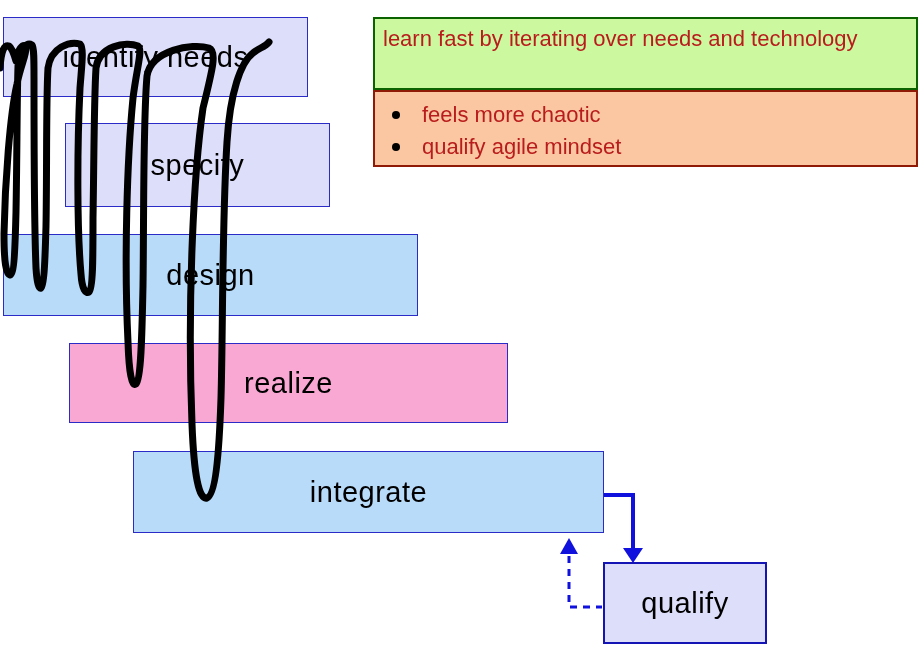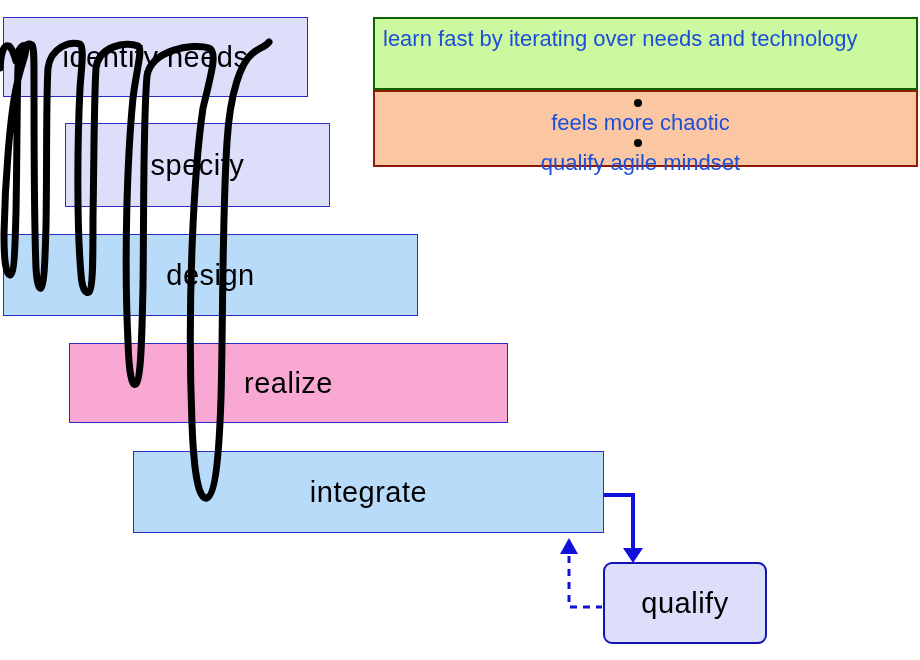--- a/index.html
+++ b/index.html
@@ -10,28 +10,28 @@
   .stage{
     position:absolute;display:flex;align-items:center;justify-content:center;
     border:1.5px solid #2b2bc8;box-sizing:border-box;
     font-size:29px;color:#000;letter-spacing:0.5px;
   }
   .s-identify{left:3px;  top:17px;  width:305px;height:80px;}
   .s-specify {left:65px; top:123px; width:265px;height:84px;}
   .s-design  {left:3px;  top:234px; width:415px;height:82px;}
   .s-realize {left:69px; top:343px; width:439px;height:80px;}
   .s-integrate{left:133px;top:451px; width:471px;height:82px;}
-  .s-qualify {left:603px;top:562px; width:164px;height:82px;border-width:2px;border-radius:9px;}
+  .s-qualify {left:603px;top:562px; width:164px;height:82px;border-width:2px;}
   .note{
-    position:absolute;left:373px;width:545px;box-sizing:border-box;color:#1d4ed8;
+    position:absolute;left:373px;width:545px;box-sizing:border-box;color:#b91c1c;
     font-size:22px;line-height:32px;
   }
   .note-green{top:17px;height:73px;border:2px solid #0b6300;padding:4px 10px 0 8px;}
   .note-orange{top:90px;height:77px;border:2px solid #8f1a06;padding:7px 10px 0 0;}
-  .bullet-row{display:flex;align-items:center;flex-direction:column;}
+  .bullet-row{display:flex;align-items:center;}
   .bullet-dot{
     width:8px;height:8px;border-radius:50%;background:#000;
     margin-left:17px;margin-right:22px;flex:0 0 auto;
   }
   .overlay{position:absolute;left:0;top:0;pointer-events:none;}
 </style>
 </head>
 <body>
 
 <div class="slide">

